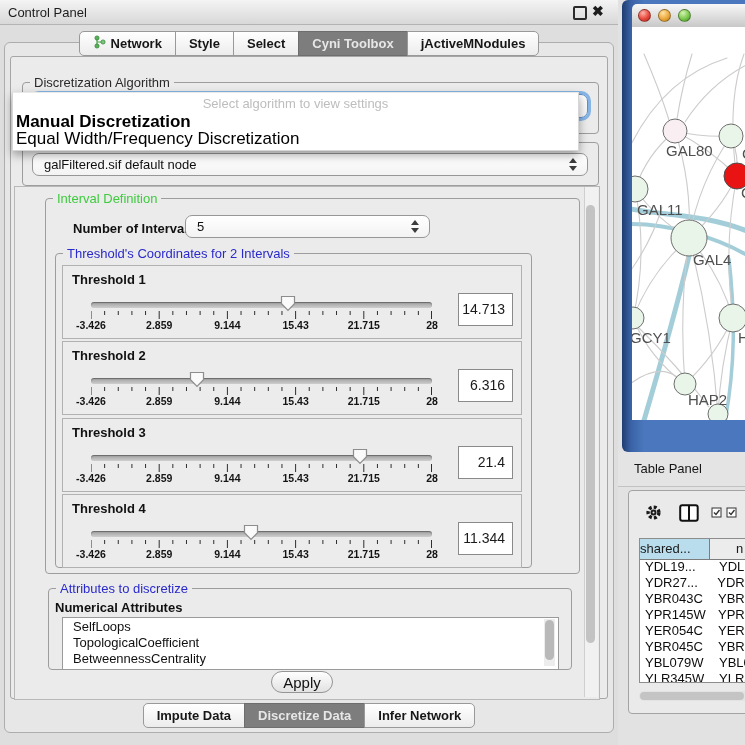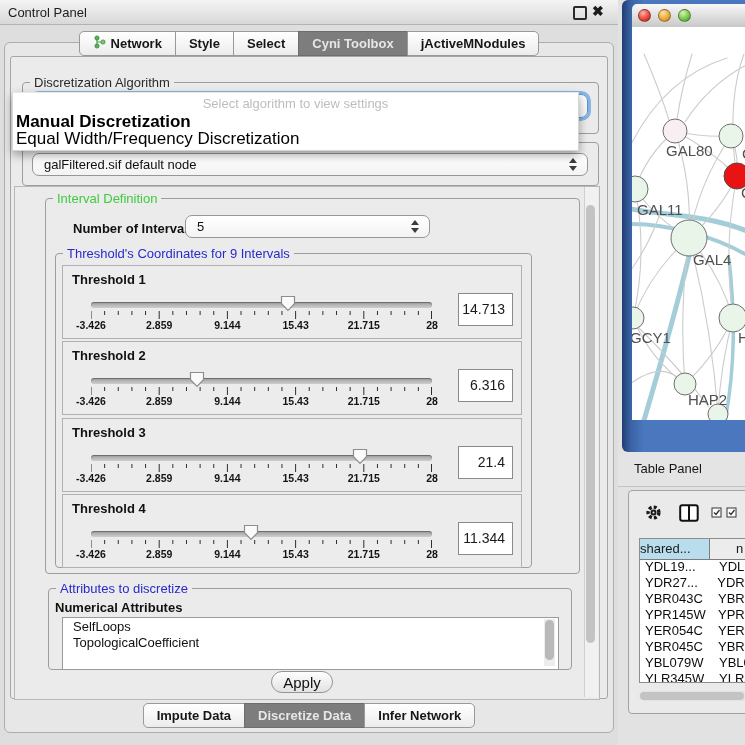--- a/index.html
+++ b/index.html
@@ -255,30 +255,31 @@
   </div>
   <div class="lbl13 bold" style="left:73px;top:221px">Number of Intervals</div>
   <div class="combo" style="left:185px;top:215px;width:245px;height:23px">
     <span>5</span>
     <span class="spin">
         <i class="up"></i>
         <i class="dn"></i>
       </span>
   </div>
   <div class="group" style="left:55px;top:253px;width:475px;height:313px">
-    <span class="glabel blue">Threshold's Coordinates for 9 Intervals</span>
+    <span class="glabel blue">Threshold's Coordinates for 2 Intervals</span>
   </div>
 
   <div class="group" style="left:48px;top:588px;width:522px;height:80px">
     <span class="glabel blue">Attributes to discretize</span>
   </div>
   <div class="lbl13 bold" style="left:55px;top:600px">Numerical Attributes</div>
   <div class="attr-list" id="attrlist">
       <div class="attr-item">SelfLoops</div>
       <div class="attr-item">TopologicalCoefficient</div>
+      <div class="attr-item">BetweennessCentrality</div>
     </div>
   <div class="attr-scroll"></div>
   <div class="attr-thumb"></div>
 
   <button class="apply-btn">Apply</button>
 
   <div class="tabs-row tabs-bottom" id="bottomTabs">
       <div class="tab">Impute Data</div>
       <div class="tab sel">Discretize Data</div>
       <div class="tab">Infer Network</div>

